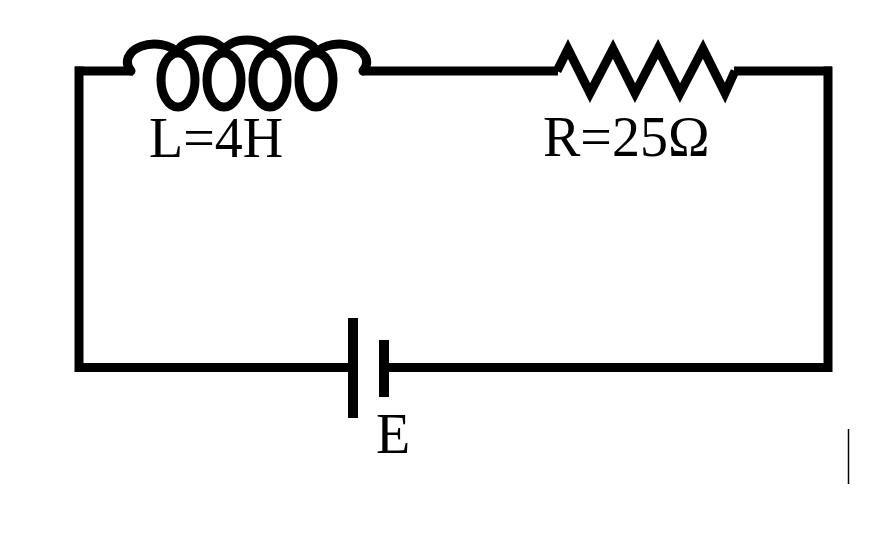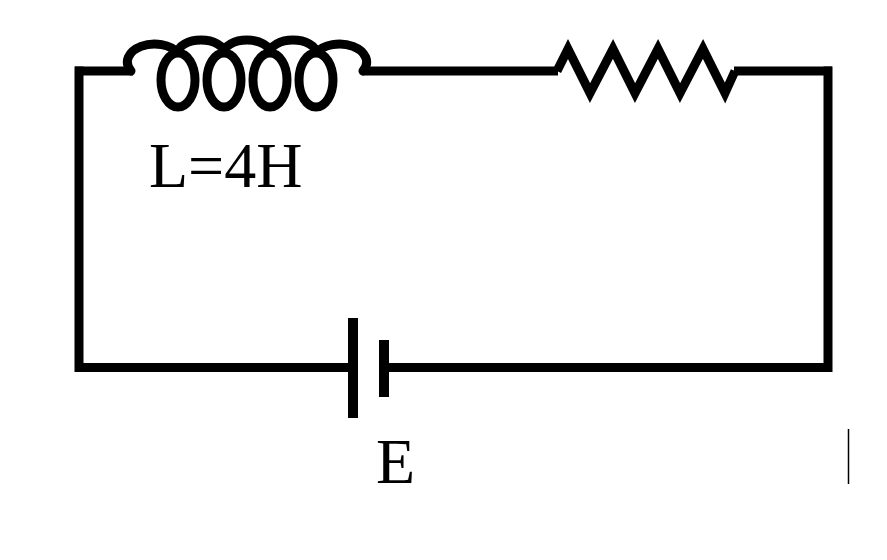--- a/index.html
+++ b/index.html
@@ -11,25 +11,24 @@
     overflow:hidden;
     font-family:"Liberation Serif", serif;
   }
   .stage svg {
     position:absolute; inset:0;
     color:var(--line,#000000);
   }
   .lbl {
     position:absolute;
     color:var(--line,#000000);
-    font-size:64px;
+    font-size:56px;
     line-height:1;
     white-space:nowrap;
     user-select:none;
-    margin-top:24px;
   }
   .lbl-inductor { left:149px; top:110px; }
   .lbl-resistor { left:543px; top:109px; }
   .lbl-battery  { left:376px; top:406px; }
 </style>
 </head>
 <body>
 
 <div class="stage">
 
@@ -65,16 +64,17 @@
              L 658 49 L 680 93 L 703 49 L 725 93 L 735 71" fill="none" stroke="currentColor" stroke-width="9" stroke-linejoin="miter" stroke-linecap="butt"></path>
 
     <line x1="353" y1="318" x2="353" y2="418" stroke="currentColor" stroke-width="10"></line>
     <line x1="384" y1="340" x2="384" y2="397" stroke="currentColor" stroke-width="10"></line>
 
     <line x1="848.5" y1="429" x2="848.5" y2="484" stroke="currentColor" stroke-width="1.5"></line>
   </svg>
 
   <div class="lbl lbl-inductor">L=4H</div>
 
+  <div class="lbl lbl-resistor">R=25Ω</div>
 
   <div class="lbl lbl-battery">E</div>
 
 </div>
 
 </body></html>

